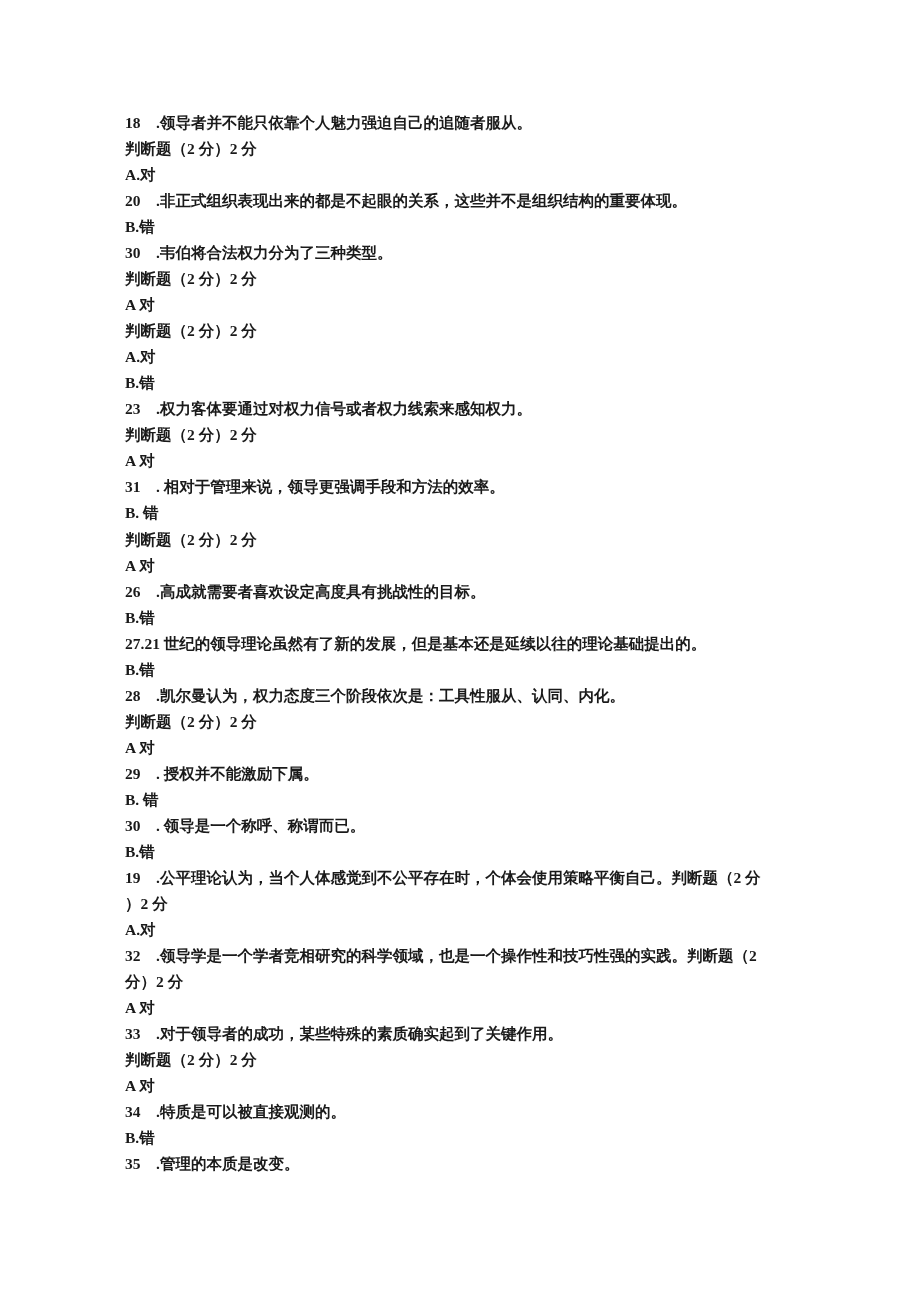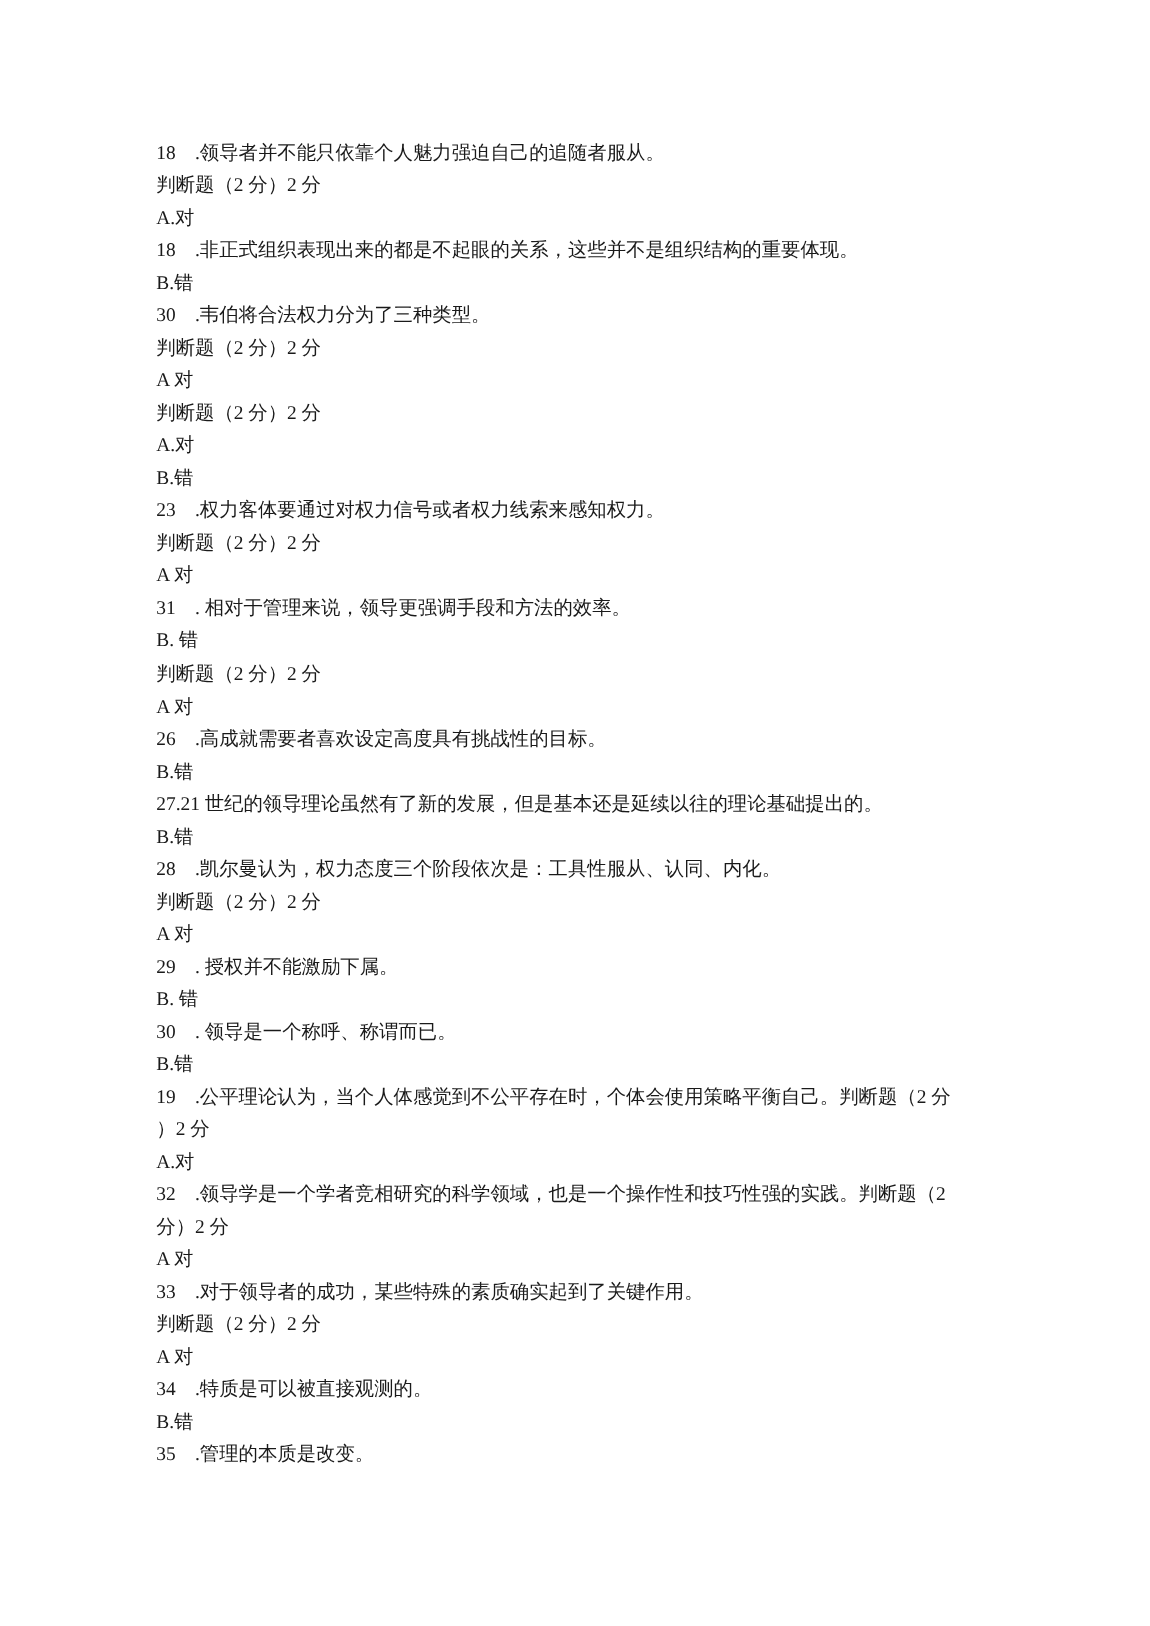--- a/index.html
+++ b/index.html
@@ -9,30 +9,31 @@
     height: 1301px;
     font-family: "SimSun", "宋体", serif;
     font-size: 15.5px;
     color: #1a1a1a;
     line-height: 1.68;
     padding: 110px 125px 0 125px;
     overflow: hidden;
   }
   .line {
     display: block;
+    font-weight: bold;
   }
 </style>
 </head>
 <body>
 
 <div id="content">
     <span class="line">18　.领导者并不能只依靠个人魅力强迫自己的追随者服从。</span>
     <span class="line">判断题（2 分）2 分</span>
     <span class="line">A.对</span>
-    <span class="line">18　.非正式组织表现出来的都是不起眼的关系，这些并不是组织结构的重要体现。</span>
+    <span class="line">20　.非正式组织表现出来的都是不起眼的关系，这些并不是组织结构的重要体现。</span>
     <span class="line">B.错</span>
     <span class="line">30　.韦伯将合法权力分为了三种类型。</span>
     <span class="line">判断题（2 分）2 分</span>
     <span class="line">A 对</span>
     <span class="line">判断题（2 分）2 分</span>
     <span class="line">A.对</span>
     <span class="line">B.错</span>
     <span class="line">23　.权力客体要通过对权力信号或者权力线索来感知权力。</span>
     <span class="line">判断题（2 分）2 分</span>
     <span class="line">A 对</span>

